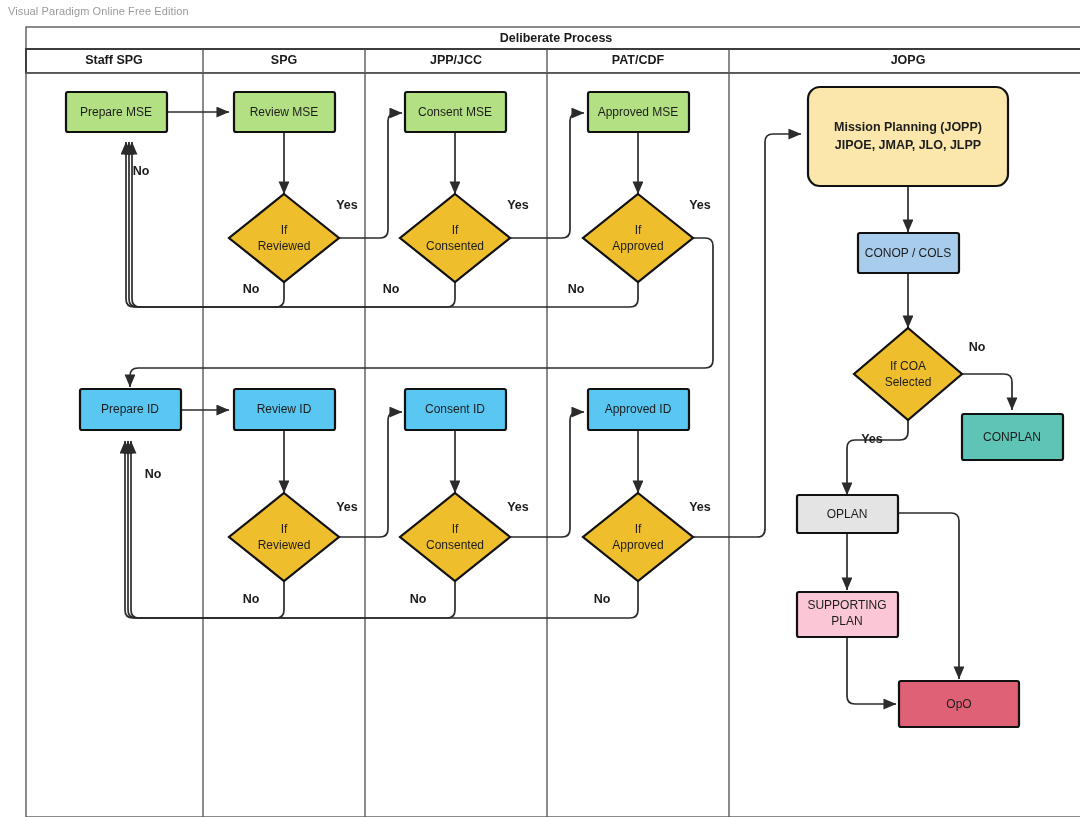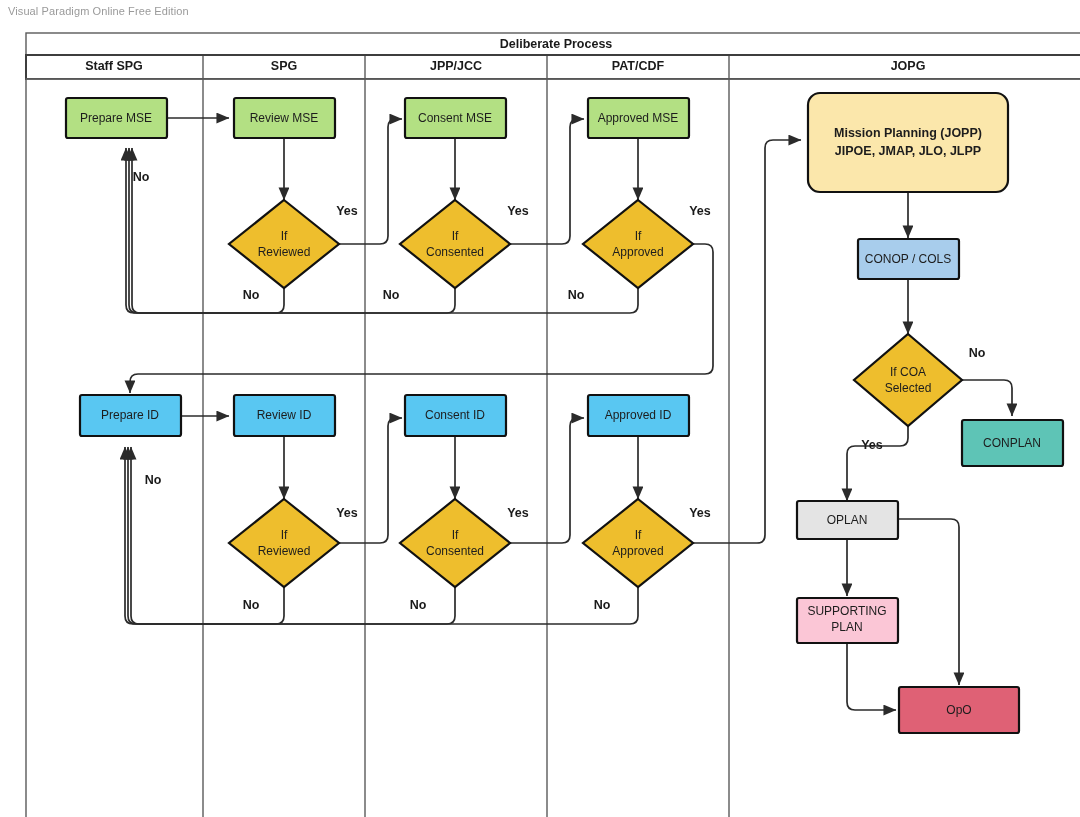--- a/index.html
+++ b/index.html
@@ -9,21 +9,21 @@
     position:relative;
   }
   #wm-top{
     position:absolute;left:8px;top:5px;
     font-size:11px;color:#9a9a9a;letter-spacing:.1px;
   }
   #wm-bottom{
     position:absolute;right:8px;top:797px;
     font-size:12px;color:#9a9a9a;letter-spacing:.1px;
   }
-  #canvas{position:absolute;left:0;top:0;width:1080px;height:796px;margin-top:6px;}
+  #canvas{position:absolute;left:0;top:0;width:1080px;height:796px;}
   svg{display:block;}
   .lane-line{stroke:#5a5a5a;stroke-width:1.4;fill:none;}
   .lane-line-thick{stroke:#3d3d3d;stroke-width:2;fill:none;}
   .pool-fill{fill:#ffffff;}
   .lane-title{font-size:12.5px;fill:#1a1a1a;text-anchor:middle;dominant-baseline:middle;font-weight:700;}
   .pool-title{font-size:12.5px;fill:#1a1a1a;text-anchor:middle;dominant-baseline:middle;font-weight:700;}
   .node-rect{stroke:#111111;stroke-width:2.2;}
   .node-diamond{stroke:#111111;stroke-width:2.2;}
   .node-label{font-size:12px;fill:#1d1d1d;text-anchor:middle;dominant-baseline:middle;}
   .node-label-bold{font-size:12.5px;fill:#1d1d1d;text-anchor:middle;dominant-baseline:middle;font-weight:700;}

